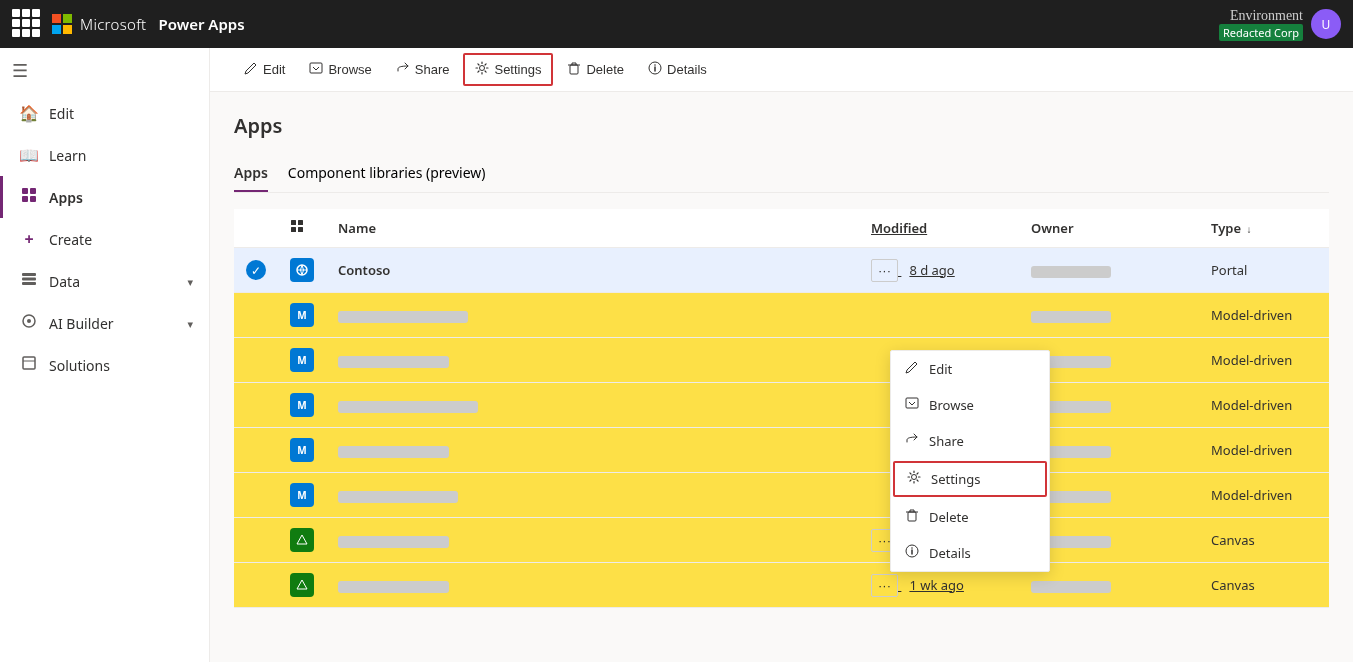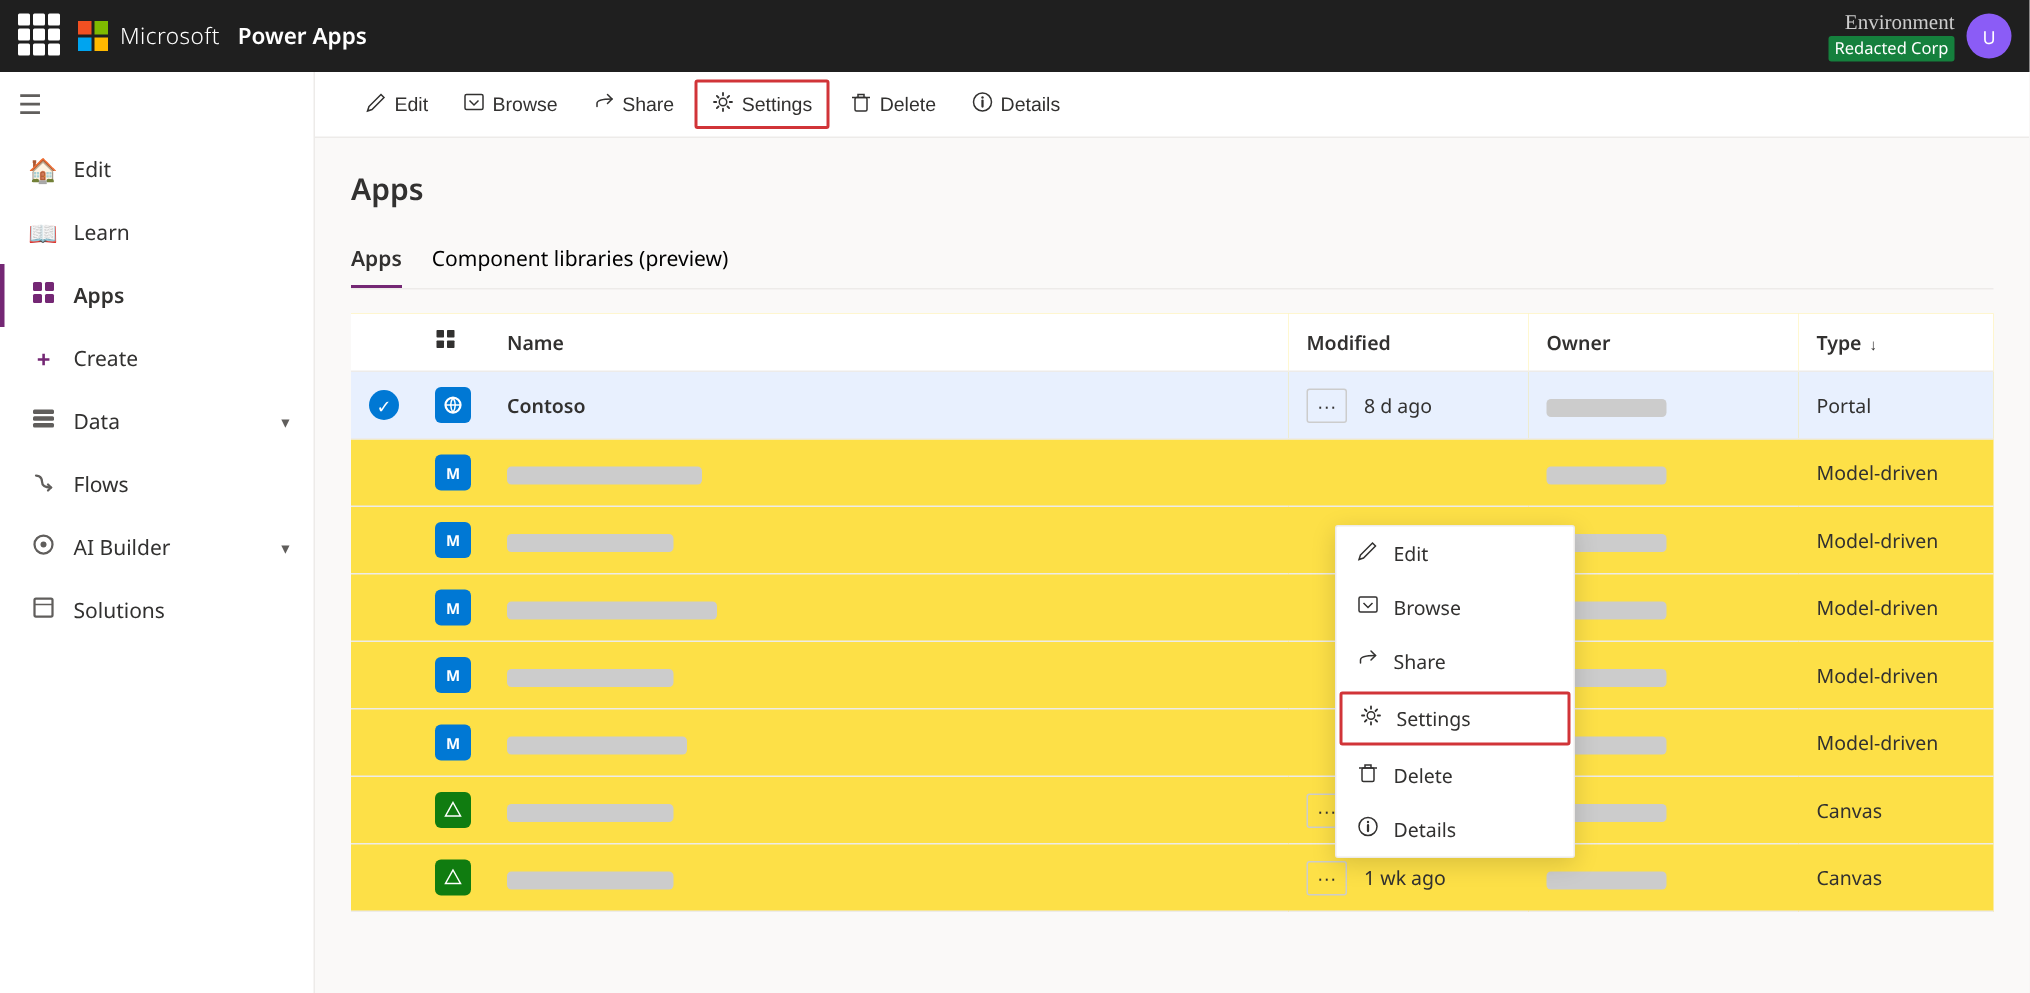--- a/index.html
+++ b/index.html
@@ -61,21 +61,21 @@
     .tab.active { color: #323130; border-bottom: 2px solid #742774; font-weight: 600; }
 
     
     .table { width: 100%; border-collapse: collapse; background: #fde047; }
     .table th { padding: 10px 12px; text-align: left; font-weight: 600; color: #323130; font-size: 13px; border-bottom: 1px solid #edebe9; background: #fff; }
     .table td { padding: 10px 12px; border-bottom: 1px solid #edebe9; font-size: 13px; color: #323130; vertical-align: middle; }
     .table tr.selected { background: #e8f0fe; }
     .col-checkbox { width: 36px; }
     .col-icon { width: 36px; }
     .col-name { }
-    .col-modified { width: 160px; }
+    .col-modified { width: 160px; text-decoration: underline; }
     .col-owner { width: 180px; }
     .col-type { width: 130px; }
 
     .app-icon-portal { width: 24px; height: 24px; background: #0078d4; border-radius: 4px; display: flex; align-items: center; justify-content: center; color: #fff; font-size: 12px; }
     .app-icon-model { width: 24px; height: 24px; background: #0078d4; border-radius: 4px; display: flex; align-items: center; justify-content: center; color: #fff; font-size: 12px; }
     .app-icon-canvas { width: 24px; height: 24px; background: #107c10; border-radius: 4px; display: flex; align-items: center; justify-content: center; color: #fff; font-size: 12px; }
 
     .check-circle { width: 20px; height: 20px; border-radius: 50%; background: #0078d4; display: flex; align-items: center; justify-content: center; color: #fff; font-size: 12px; }
 
     .more-btn { background: none; border: 1px solid #ccc; border-radius: 2px; padding: 3px 6px; cursor: pointer; font-size: 13px; color: #323130; }
@@ -170,29 +170,20 @@
             <rect x="1" y="2" width="14" height="3" rx="1" fill="#605e5c"></rect>
             <rect x="1" y="6.5" width="14" height="3" rx="1" fill="#605e5c"></rect>
             <rect x="1" y="11" width="14" height="3" rx="1" fill="#605e5c"></rect>
           </svg>
       </span>
       <span>Data</span>
       <span class="chevron">▾</span>
     </div>
     <div class="sidebar-item">
       <span class="icon">
-        <svg width="16" height="16" viewBox="0 0 16 16" fill="none">
-            <path d="M3 4 C3 4 7 4 7 8 C7 12 11 12 13 12" stroke="#605e5c" stroke-width="1.5" fill="none" stroke-linecap="round"></path>
-            <path d="M11 10 L13 12 L11 14" stroke="#605e5c" stroke-width="1.5" fill="none" stroke-linecap="round"></path>
-          </svg>
-      </span>
-      <span>Flows</span>
-    </div>
-    <div class="sidebar-item">
-      <span class="icon">
         <svg width="16" height="16" viewBox="0 0 16 16">
             <circle cx="8" cy="8" r="6" stroke="#605e5c" stroke-width="1.5" fill="none"></circle>
             <circle cx="8" cy="8" r="2" fill="#605e5c"></circle>
           </svg>
       </span>
       <span>AI Builder</span>
       <span class="chevron">▾</span>
     </div>
     <div class="sidebar-item">
       <span class="icon">

